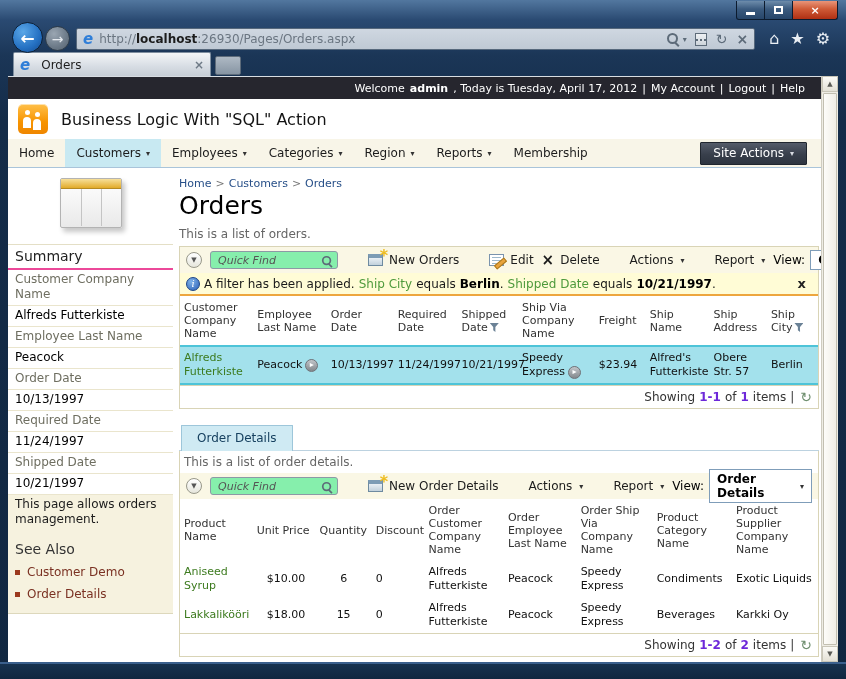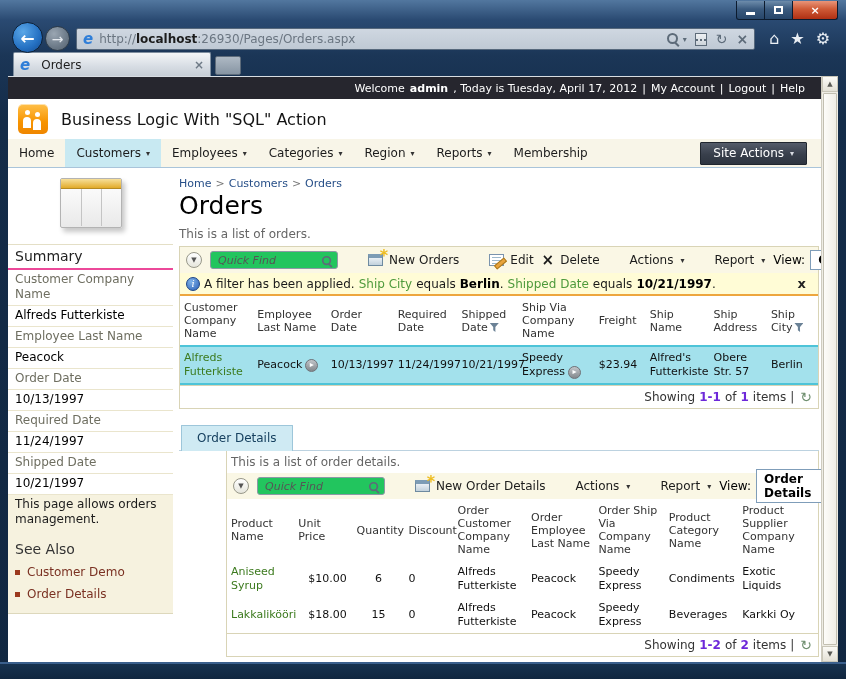--- a/index.html
+++ b/index.html
@@ -119,21 +119,21 @@
   .breadcrumb { font-size:11px; color:#777; padding-top:9px; }
   .breadcrumb a { color:#274f88; text-decoration:none; }
   .breadcrumb .sep { margin:0 4px; }
   .page-title { font-size:25px; color:#000; margin:1px 0 7px; letter-spacing:0; }
   .list-desc { font-size:12px; color:#666; margin-bottom:5px; }
 
   .grid-box { border:1px solid #d9d4b6; }
   .toolbar { background:#faf7e5; height:26px; display:flex; align-items:center; padding:0 6px; gap:8px; }
   .circle-btn { width:16px; height:16px; border-radius:50%; border:1px solid #98988a; background:linear-gradient(#ffffff,#e6e6dc);
     display:flex; align-items:center; justify-content:center; font-size:7px; color:#555; flex:none; }
-  .quickfind { width:128px; height:18px; border:1px solid #8d99a5; border-radius:3px; background:#22c55e;
+  .quickfind { width:128px; height:18px; border:1px solid #8d99a5; border-radius:3px; background:#86efac;
     font-size:11px; padding:0 20px 0 7px; font-family:"DejaVu Sans",sans-serif; }
   .quickfind::placeholder { font-style:italic; color:#555; }
   .qf-wrap { position:relative; flex:none; }
   .qf-wrap .mag { position:absolute; right:4px; top:3px; transform:scale(.85); }
   .qf-wrap .mag::before,{ border-color:#777; }
   .tb-btn { display:flex; align-items:center; gap:6px; font-size:12px; color:#1c1c1c; white-space:nowrap; cursor:default; }
   .tb-btn .arr { font-size:8px; color:#333; margin-left:1px; }
   .tb-gap { width:14px; flex:none; }
   .new-icon { width:15px; height:12px; border:1px solid #6e8aa0; border-top:4px solid #7d9cb5;
      background:linear-gradient(#e9eff4,#c2d1dc); position:relative; flex:none; }
@@ -172,21 +172,21 @@
      align-items:center; justify-content:center; }
   .pager { display:flex; align-items:center; justify-content:flex-end; gap:4px; padding:4px 6px; font-size:12px;
      color:#333; border-top:1px solid #d9d4b6; }
   .pager b { color:#6d28d9; }
   .refresh-icon { color:#6f8f6f; font-size:14px; line-height:12px; margin-left:2px; }
 
   .details-wrap { margin-top:16px; }
   .tab-strip { display:flex; border-bottom:1px solid #bcd2e0; padding-left:2px; }
   .detail-tab { background:#cfeaf3; border:1px solid #9dc6da; border-bottom:none; padding:5px 15px 6px;
      font-size:12px; color:#16405f; margin-bottom:-1px; border-radius:1px 1px 0 0; }
-  .details-box { border:1px solid #d9d4b6; border-top:none;margin-left:47px; }
+  .details-box { border:1px solid #d9d4b6; border-top:none; }
   .details-box .list-desc { padding:4px 2px 4px 4px; margin-bottom:0; }
 
   
   .footer { height:22px; background:#3c414e; color:#fff; font-size:12px; display:flex; align-items:center;
      padding-left:150px; flex:none; }
 
   .bottom-frame { position:absolute; left:0; right:0; bottom:0; height:17px;
      background:linear-gradient(#17324f,#10263f); border-top:2px solid #3a5f8c; }
 </style>
 </head>

